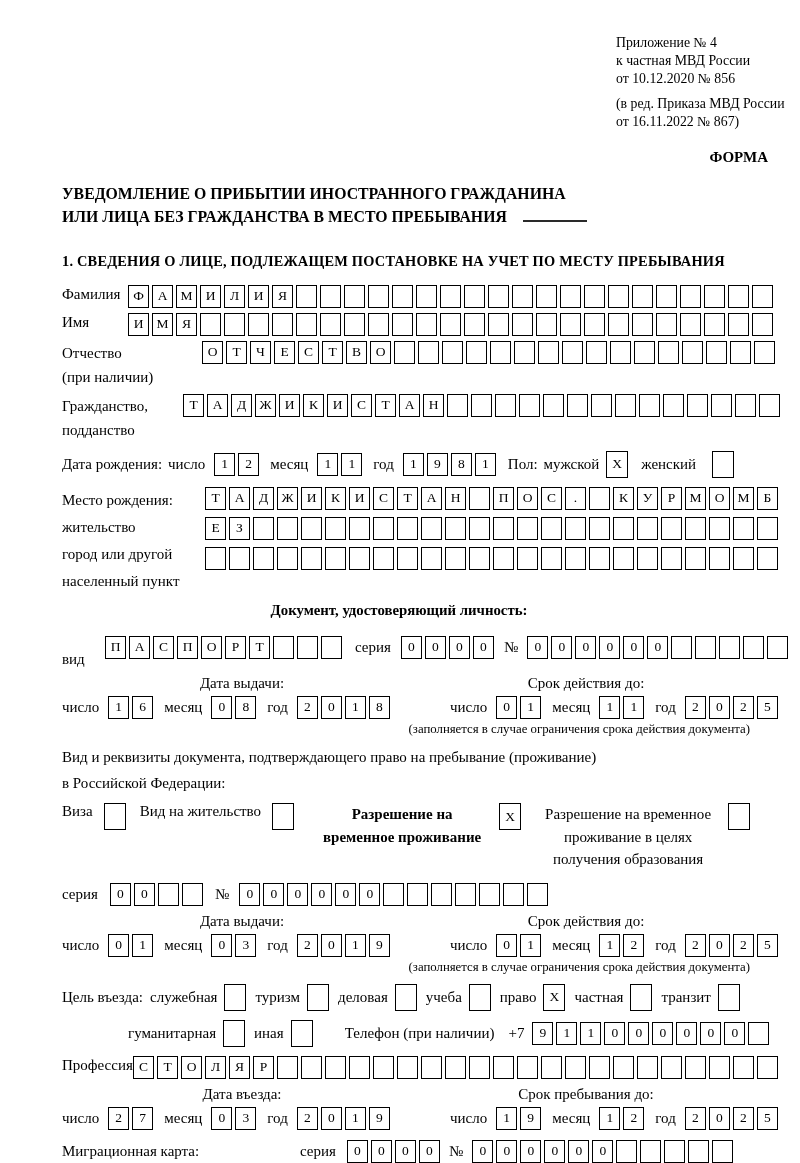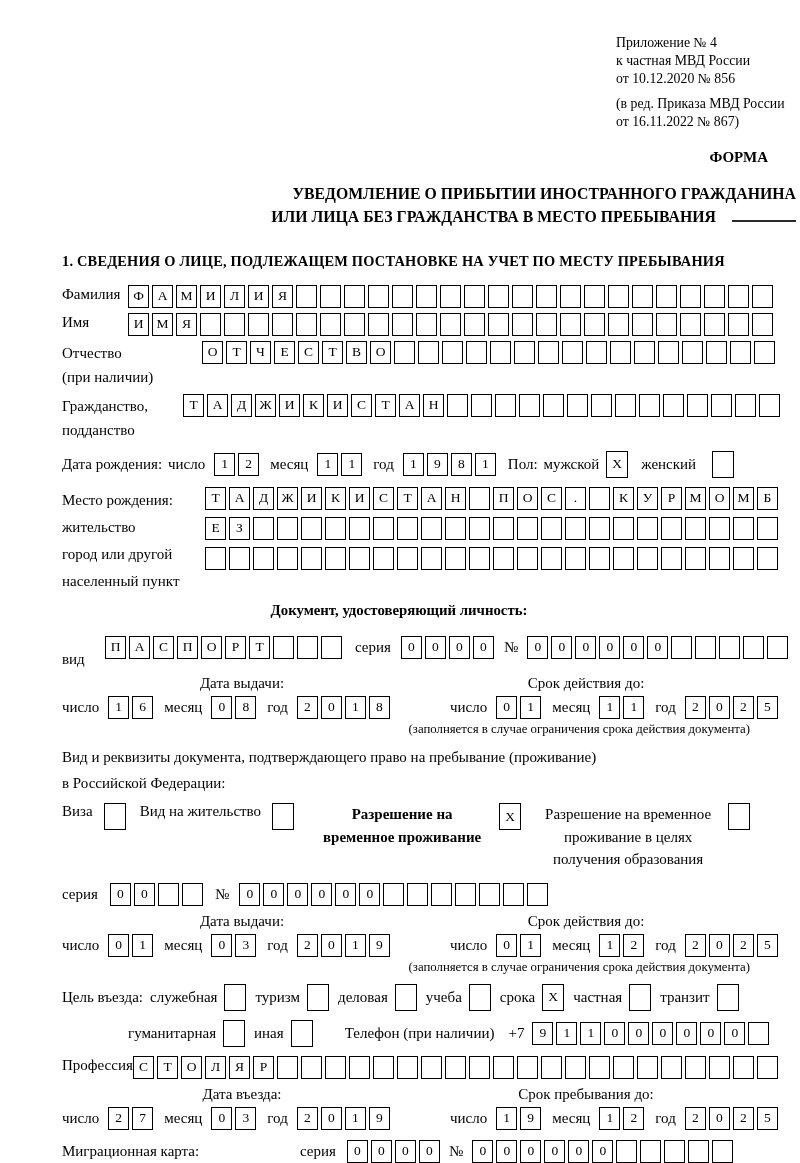--- a/index.html
+++ b/index.html
@@ -4,21 +4,21 @@
 <style>
   html,body{margin:0;padding:0;background:#fff;}
   body{width:800px;height:1163px;color:#000;font-family:"Liberation Serif","DejaVu Serif",serif;font-size:15px;overflow:hidden;}
   .page{padding:34px 4px 8px 62px;box-sizing:border-box;}
 
   
   .hdr{margin-left:554px;width:182px;font-size:13.8px;line-height:1.3;}
   .hdr .ln{display:block;}
   .hdr .ed{margin-top:7px;}
   .form-label{text-align:right;padding-right:28px;font-weight:bold;margin-top:18px;font-size:15px;}
-  .title{text-align:right;font-weight:bold;font-size:15.8px;margin-top:16px;line-height:1.5;}
+  .title{text-align:left;font-weight:bold;font-size:15.8px;margin-top:16px;line-height:1.5;}
   .blank{display:inline-block;width:64px;border-bottom:2.2px solid #2a2a2a;height:13px;margin-left:16px;}
   .sect{font-weight:bold;font-size:14.4px;margin-top:24px;margin-bottom:15px;letter-spacing:.2px;}
 
   
   .row{display:flex;align-items:flex-start;margin-bottom:5px;}
   .lbl{line-height:1.25;}
   .cells{display:flex;gap:3px;flex-wrap:nowrap;}
   .cell{flex:0 0 auto;width:21px;height:23px;border:1.6px solid #000;box-sizing:border-box;
         display:flex;align-items:center;justify-content:center;font-size:13.5px;background:#fff;}
   .chk{width:22px;height:27px;flex:0 0 auto;}
@@ -527,21 +527,21 @@
     </span>
     <span class="pitem">
       <span>деловая</span>
       <span class="cell chk"></span>
     </span>
     <span class="pitem">
       <span>учеба</span>
       <span class="cell chk"></span>
     </span>
     <span class="pitem">
-      <span>срока</span>
+      <span>право</span>
       <span class="cell chk">X</span>
     </span>
     <span class="pitem">
       <span>частная</span>
       <span class="cell chk"></span>
     </span>
     <span class="pitem">
       <span>транзит</span>
       <span class="cell chk"></span>
     </span>

